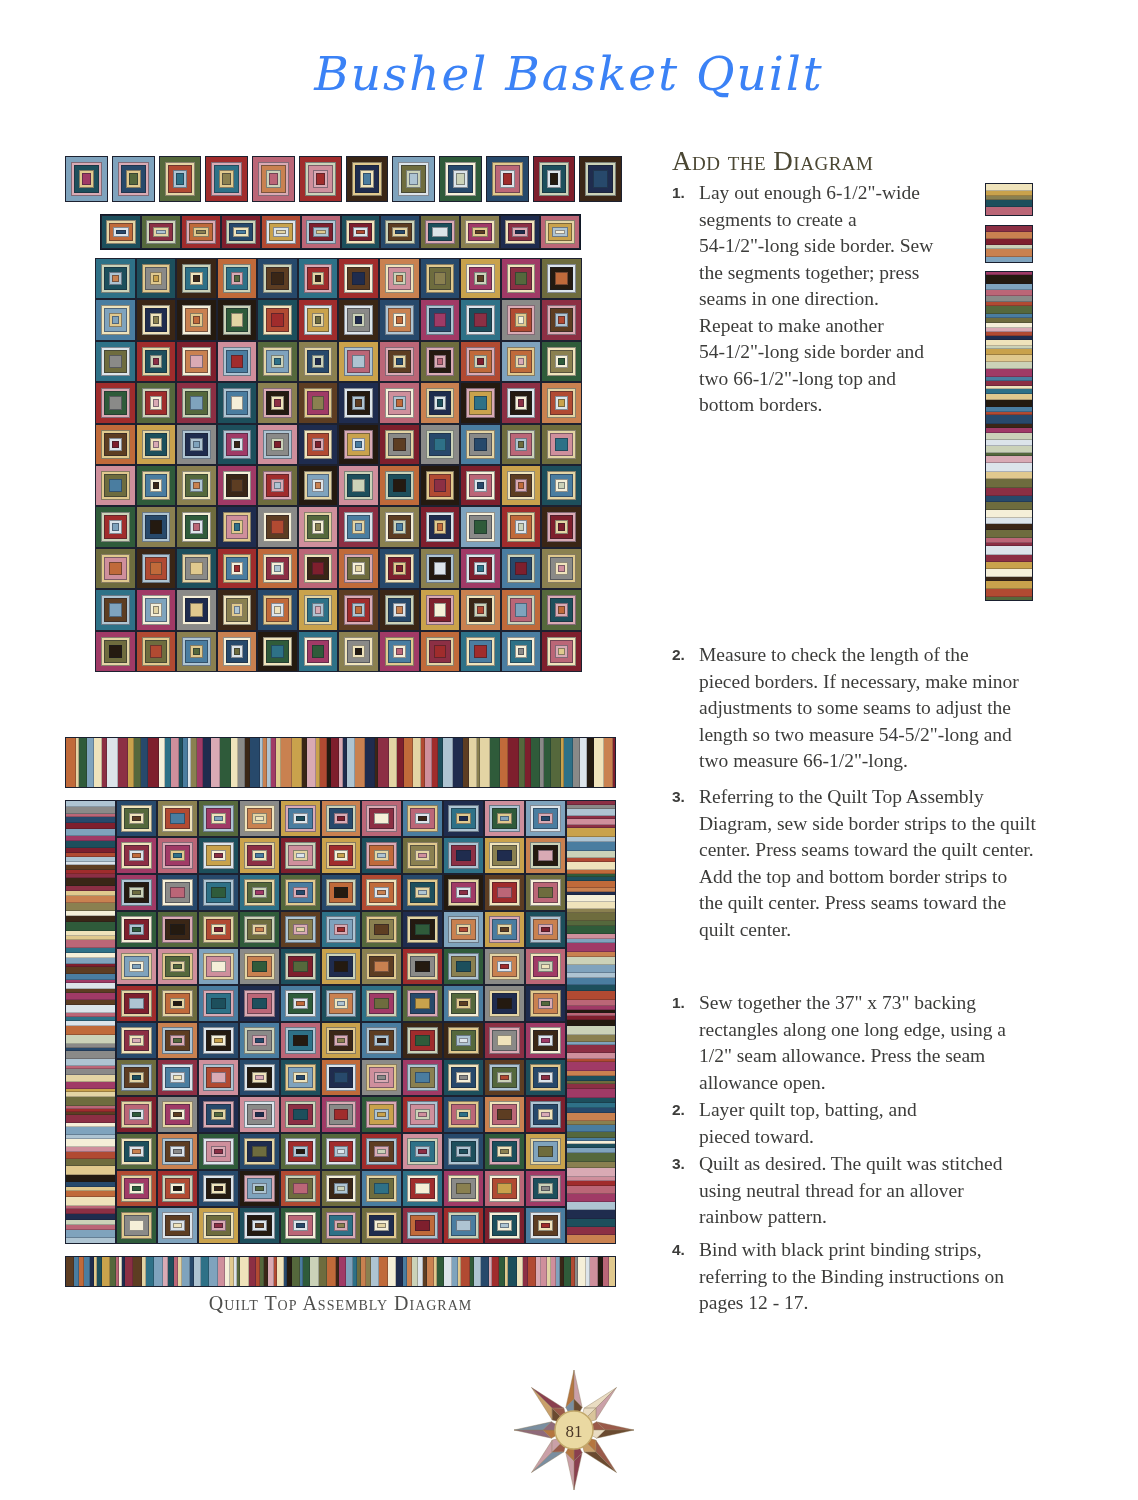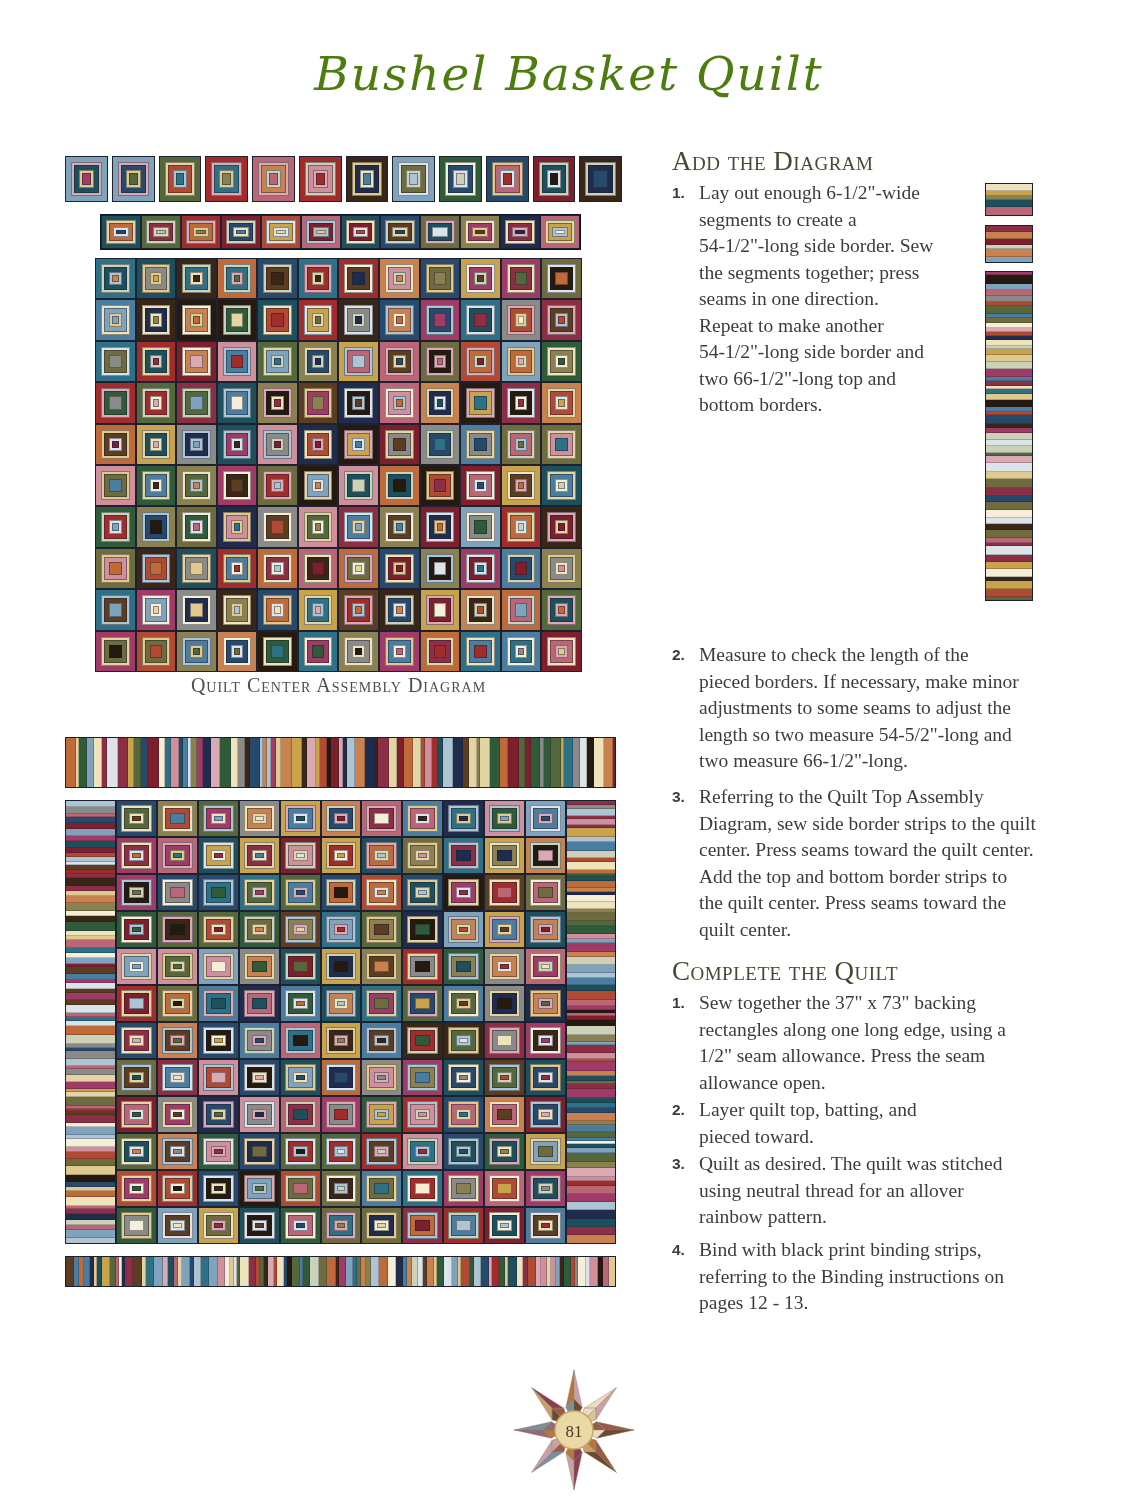--- a/index.html
+++ b/index.html
@@ -3,21 +3,21 @@
 <meta charset="utf-8">
 <style>
   html,body{margin:0;padding:0;background:#ffffff;}
   .page{
     position:relative; width:1138px; height:1500px; background:#ffffff;
     font-family:"Liberation Serif", serif; overflow:hidden;
   }
   .title{
     position:absolute; top:46px; left:0; width:100%; text-align:center;
     font-family:"DejaVu Serif", serif; font-style:italic;
-    font-size:47px; color:#4d7c0f; letter-spacing:2px;
+    font-size:47px; color:#3b82f6; letter-spacing:2px;
   }
   .section-heading{
     position:absolute; left:672px;
     font-variant:small-caps; font-size:27px; color:#4b4733; letter-spacing:0.5px;
   }
   .step{ position:absolute; left:672px; display:flex; }
   .step-num{
     font-family:"Liberation Sans", sans-serif; font-weight:bold;
     font-size:15.5px; color:#3c3c3a; width:27px; flex:none; padding-top:4px;
   }
@@ -1251,21 +1251,20 @@
         <div class="qlayer" style="background: rgb(239, 227, 187); padding: 2px;">
           <div class="qlayer" style="background: rgb(187, 102, 119); padding: 4px;">
             <div class="qlayer" style="background: rgb(217, 170, 180); padding: 2px;">
               <div class="qcenter" style="background: rgb(224, 201, 142);"></div>
             </div>
           </div>
         </div>
       </div>
     </div>
 
-  <div class="caption" style="left:95px; top:674px; width:487px;">Quilt Center Assembly Diagram</div>
 
   <div id="top-border-strip" class="abs strip" style="left: 65px; top: 737px; width: 551px; height: 51px; display: flex; flex-direction: row;">
       <div style="flex: 0 0 auto; background: rgb(192, 106, 58); box-shadow: rgba(20, 22, 34, 0.5) 0px 0px 0px 0.5px; width: 10px; height: 100%;"></div>
       <div style="flex: 0 0 auto; background: rgb(227, 212, 164); box-shadow: rgba(20, 22, 34, 0.5) 0px 0px 0px 0.5px; width: 3px; height: 100%;"></div>
       <div style="flex: 0 0 auto; background: rgb(47, 91, 58); box-shadow: rgba(20, 22, 34, 0.5) 0px 0px 0px 0.5px; width: 8px; height: 100%;"></div>
       <div style="flex: 0 0 auto; background: rgb(127, 163, 189); box-shadow: rgba(20, 22, 34, 0.5) 0px 0px 0px 0.5px; width: 7px; height: 100%;"></div>
       <div style="flex: 0 0 auto; background: rgb(239, 227, 187); box-shadow: rgba(20, 22, 34, 0.5) 0px 0px 0px 0.5px; width: 8px; height: 100%;"></div>
       <div style="flex: 0 0 auto; background: rgb(140, 47, 68); box-shadow: rgba(20, 22, 34, 0.5) 0px 0px 0px 0.5px; width: 5px; height: 100%;"></div>
       <div style="flex: 0 0 auto; background: rgb(220, 228, 234); box-shadow: rgba(20, 22, 34, 0.5) 0px 0px 0px 0.5px; width: 11px; height: 100%;"></div>
       <div style="flex: 0 0 auto; background: rgb(140, 47, 68); box-shadow: rgba(20, 22, 34, 0.5) 0px 0px 0px 0.5px; width: 10px; height: 100%;"></div>
@@ -2693,20 +2692,21 @@
       <div style="flex: 0 0 auto; background: rgb(177, 74, 50); box-shadow: rgba(20, 22, 34, 0.5) 0px 0px 0px 0.5px; width: 4px; height: 100%;"></div>
       <div style="flex: 0 0 auto; background: rgb(138, 138, 136); box-shadow: rgba(20, 22, 34, 0.5) 0px 0px 0px 0.5px; width: 3px; height: 100%;"></div>
       <div style="flex: 0 0 auto; background: rgb(245, 239, 216); box-shadow: rgba(20, 22, 34, 0.5) 0px 0px 0px 0.5px; width: 8px; height: 100%;"></div>
       <div style="flex: 0 0 auto; background: rgb(220, 228, 234); box-shadow: rgba(20, 22, 34, 0.5) 0px 0px 0px 0.5px; width: 4px; height: 100%;"></div>
       <div style="flex: 0 0 auto; background: rgb(207, 143, 156); box-shadow: rgba(20, 22, 34, 0.5) 0px 0px 0px 0.5px; width: 8px; height: 100%;"></div>
       <div style="flex: 0 0 auto; background: rgb(36, 26, 16); box-shadow: rgba(20, 22, 34, 0.5) 0px 0px 0px 0.5px; width: 5px; height: 100%;"></div>
       <div style="flex: 0 0 auto; background: rgb(187, 102, 119); box-shadow: rgba(20, 22, 34, 0.5) 0px 0px 0px 0.5px; width: 6px; height: 100%;"></div>
       <div style="flex: 0 0 auto; background: rgb(224, 201, 142); box-shadow: rgba(20, 22, 34, 0.5) 0px 0px 0px 0.5px; width: 9px; height: 100%;"></div>
     </div>
 
+  <div class="caption" style="left:65px; top:1292px; width:551px;">Quilt Top Assembly Diagram</div>
 
   <div class="section-heading" style="top:146px;">Add the Diagram</div>
 
   <div class="step" style="top:180px;">
     <span class="step-num">1.</span>
     <span class="step-text" style="width:272px;">Lay out enough 6-1/2"-wide
 segments to create a
 54-1/2"-long side border. Sew
 the segments together; press
 seams in one direction.
@@ -2801,21 +2801,20 @@
   <div class="step" style="top:784px;">
     <span class="step-num">3.</span>
     <span class="step-text">Referring to the Quilt Top Assembly
 Diagram, sew side border strips to the quilt
 center. Press seams toward the quilt center.
 Add the top and bottom border strips to
 the quilt center. Press seams toward the
 quilt center.</span>
   </div>
 
-  <div class="section-heading" style="top:956px;">Complete the Quilt</div>
 
   <div class="step" style="top:990px;">
     <span class="step-num">1.</span>
     <span class="step-text">Sew together the 37" x 73" backing
 rectangles along one long edge, using a
 1/2" seam allowance. Press the seam
 allowance open.</span>
   </div>
 
   <div class="step" style="top:1097px;">
@@ -2828,21 +2827,21 @@
     <span class="step-num">3.</span>
     <span class="step-text">Quilt as desired. The quilt was stitched
 using neutral thread for an allover
 rainbow pattern.</span>
   </div>
 
   <div class="step" style="top:1237px;">
     <span class="step-num">4.</span>
     <span class="step-text">Bind with black print binding strips,
 referring to the Binding instructions on
-pages 12 - 13.</span>
+pages 12 - 17.</span>
   </div>
 
   <svg id="star-svg" class="abs" style="left:512px; top:1368px;" width="124" height="124" viewBox="-62 -62 124 124">
     <g id="star-points">
         <polygon points="0.0,-60.0 -8.2,-22.6 0.0,-31.0" fill="#b5763f" stroke="#8a7a5a" stroke-width="0.4"></polygon>
         <polygon points="0.0,-60.0 0.0,-31.0 8.2,-22.6" fill="#caa0a8" stroke="#8a7a5a" stroke-width="0.4"></polygon>
         <polygon points="-8.2,-22.6 0.0,-8.0 0.0,-31.0" fill="#7a8ea0" stroke="#8a7a5a" stroke-width="0.4"></polygon>
         <polygon points="0.0,-31.0 0.0,-8.0 8.2,-22.6" fill="#6a4a30" stroke="#8a7a5a" stroke-width="0.4"></polygon>
         <polygon points="42.4,-42.4 10.1,-21.8 21.9,-21.9" fill="#e9dcc2" stroke="#8a7a5a" stroke-width="0.4"></polygon>
         <polygon points="42.4,-42.4 21.9,-21.9 21.8,-10.1" fill="#caa0a8" stroke="#8a7a5a" stroke-width="0.4"></polygon>

